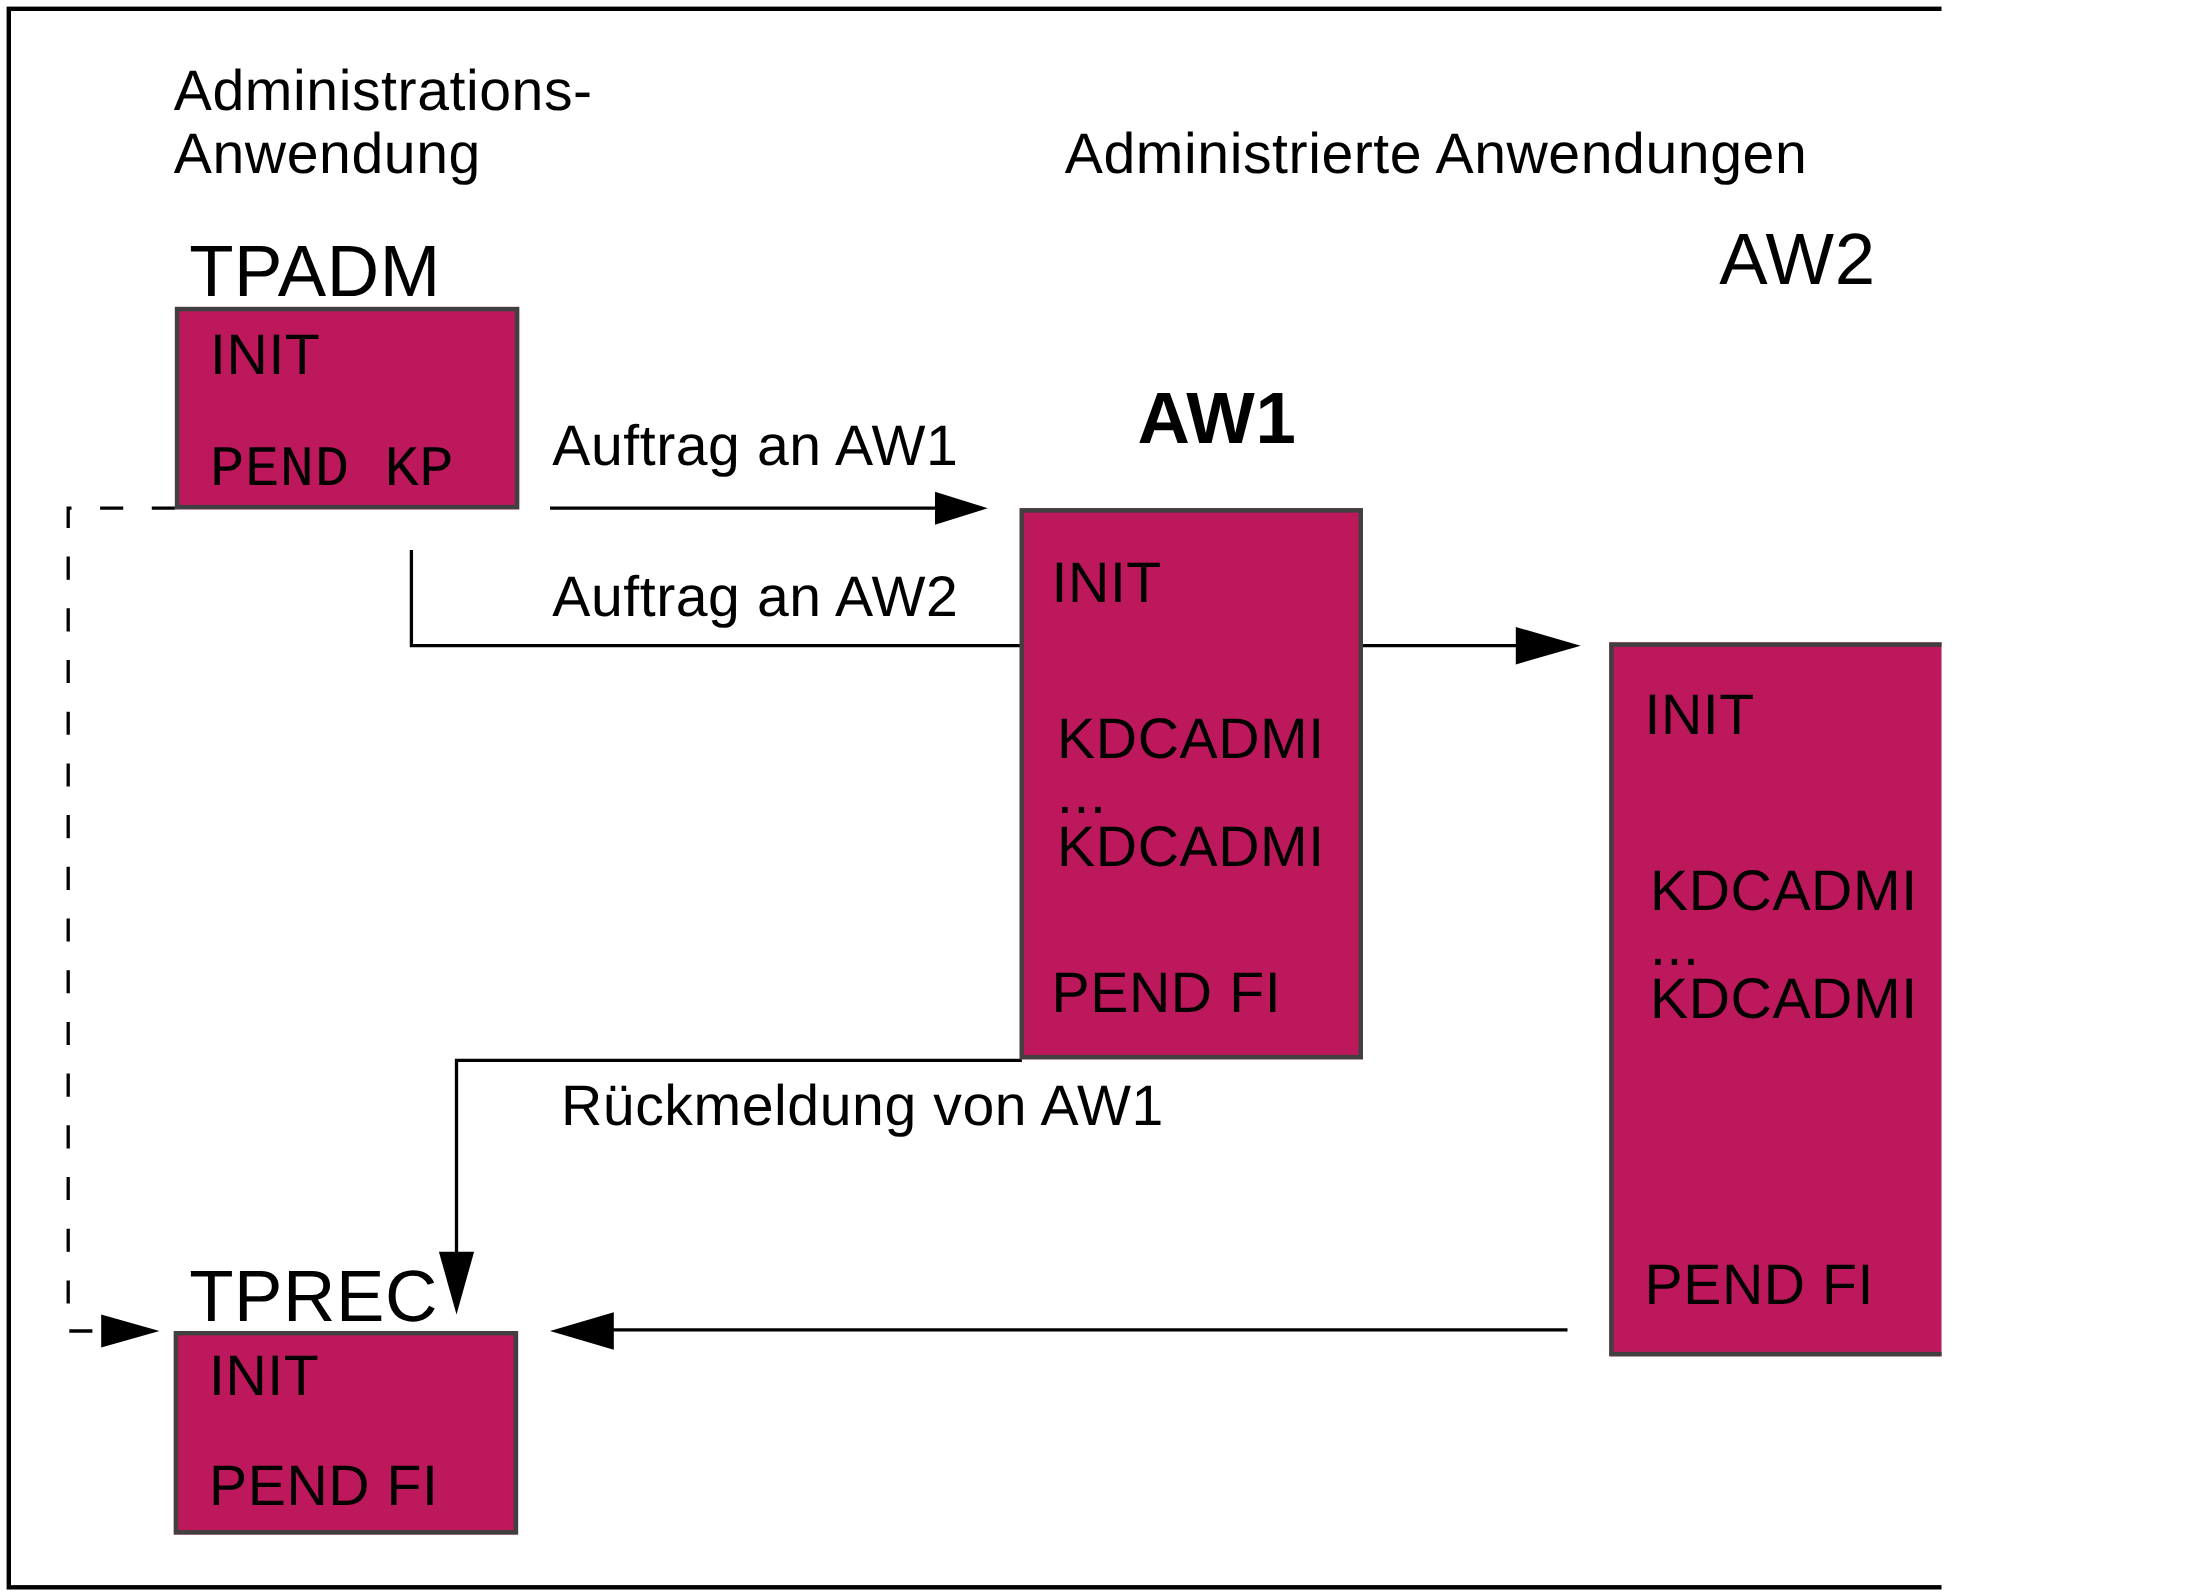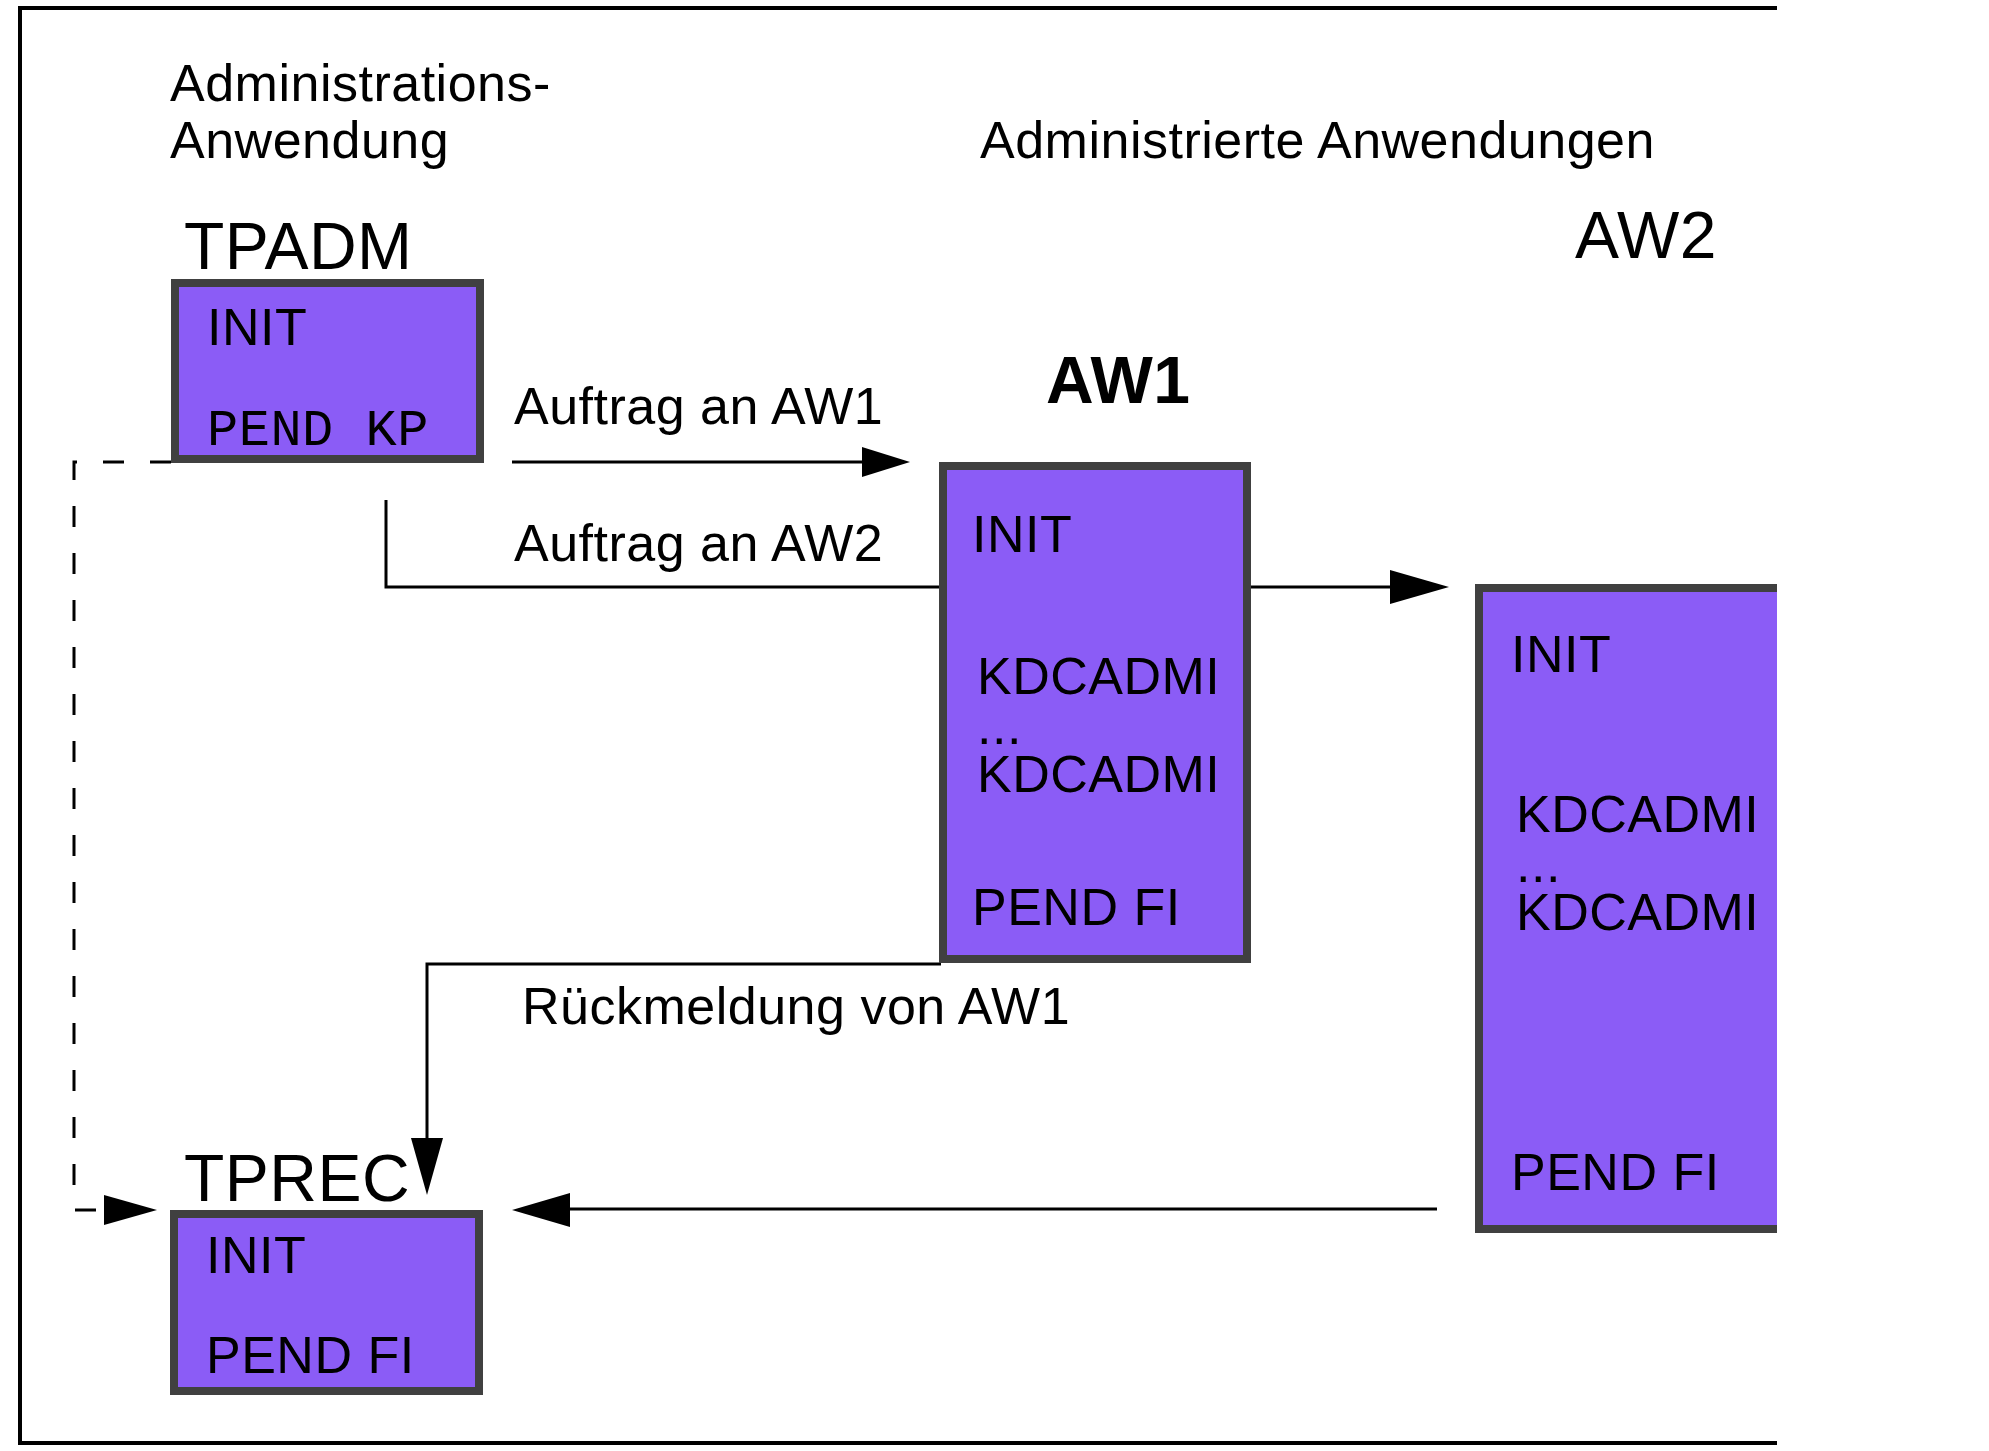--- a/index.html
+++ b/index.html
@@ -8,41 +8,40 @@
     background: #ffffff;
     font-family: "Liberation Sans", sans-serif;
     color: #000000;
   }
   .stage {
     position: relative;
     width: 1765px;
     height: 1451px;
     background: #ffffff;
     overflow: hidden;
-    margin-left: 12px;
   }
   .frame {
     position: absolute;
     left: 6px; top: 6px;
     width: 1969px; height: 1431px;
     border: 4px solid #000000;
   }
   .txt {
     position: absolute;
     white-space: pre;
     font-size: 52px;
     line-height: 57px;
     letter-spacing: 0.5px;
   }
   .heading { font-size: 52px; }
   .boxlabel { font-size: 66px; }
   .node {
     position: absolute;
-    border: 8px solid #404040;
-    background: #8b5cf6;
+    border: 4px solid #404040;
+    background: #be185d;
     box-sizing: border-box;
     padding-left: 23px;
   }
   .node .txt { font-size: 52px; }
   svg.wires {
     position: absolute;
     left: 0; top: 0;
     z-index: 1;
   }
   .node, .txt.overlay { z-index: 2; }

